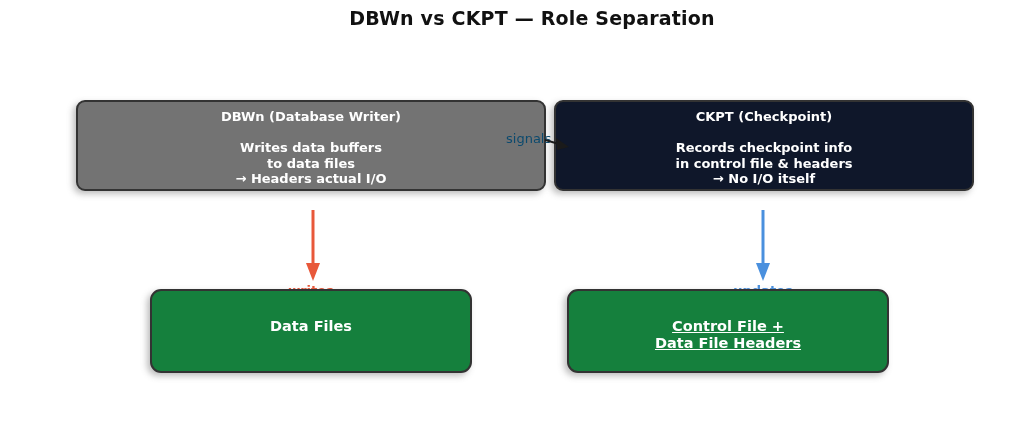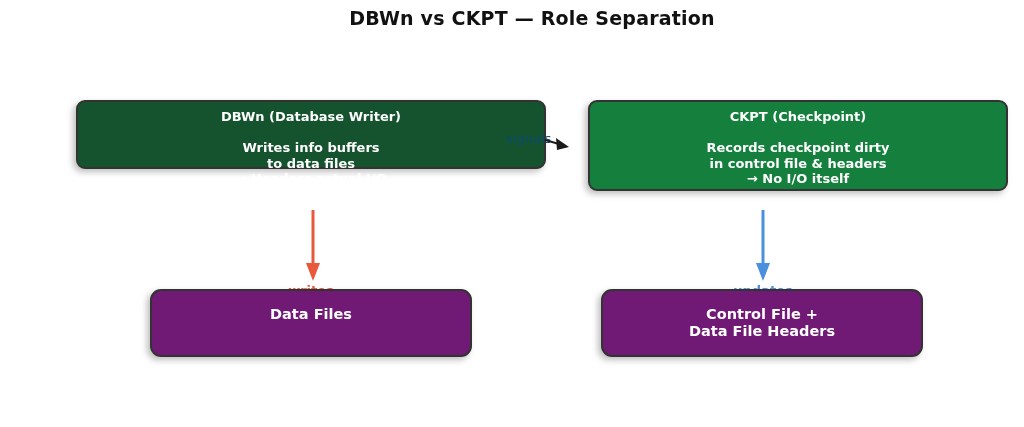--- a/index.html
+++ b/index.html
@@ -9,28 +9,28 @@
   }
   .title{
     position:absolute;top:7px;left:4px;width:100%;text-align:center;
     font-size:19px;font-weight:bold;color:#111111;letter-spacing:.2px;padding-left:16px;
   }
   .node{
     position:absolute;box-sizing:border-box;border:2px solid #333333;border-radius:9px;
     color:#ffffff;text-align:center;font-weight:bold;z-index:3;
     box-shadow:-3px 3px 6px rgba(110,110,110,0.45);
   }
-  .node-dbwn{left:76px;top:100px;width:470px;height:69px;background:#14532d;}
-  .node-ckpt{left:554px;top:100px;width:420px;height:91px;background:#15803d;margin-left:34px;}
+  .node-dbwn{left:76px;top:100px;width:470px;height:91px;background:#737373;}
+  .node-ckpt{left:554px;top:100px;width:420px;height:91px;background:#0f172a;}
   .node-title{margin-top:7px;font-size:13px;}
   .node-body{margin-top:16px;font-size:13px;line-height:15.5px;}
-  .node-target{top:289px;width:322px;height:68px;background:#701a75;border-radius:11px;padding-top:15px;
+  .node-target{top:289px;width:322px;height:84px;background:#15803d;border-radius:11px;padding-top:27px;
     font-size:14.5px;line-height:17px;}
   .node-datafiles{left:150px;}
-  .node-controlfile{left:601px;}
+  .node-controlfile{left:567px;text-decoration:underline;}
   .edge-label{
     position:absolute;font-size:13px;font-weight:bold;text-align:center;width:100px;z-index:2;
   }
   .edge-label-writes{left:261px;top:283px;color:#e8583a;}
   .edge-label-updates{left:713px;top:283px;color:#4a90de;}
   .edge-label-signals{
     position:absolute;left:506px;top:131px;font-size:13px;font-weight:normal;color:#0c4a6e;z-index:4;
   }
   .arrow-svg{position:absolute;z-index:1;}
   .signals-arrow-svg{position:absolute;left:545px;top:135px;z-index:4;}
@@ -51,30 +51,30 @@
   </svg>
 
   <svg class="arrow-svg" style="left:753px;top:209px;" width="20" height="73" viewBox="0 0 20 73">
     <line x1="10" y1="1" x2="10" y2="56" stroke-width="3" stroke="#4a90de"></line>
     <polygon points="10,72 3,54 17,54" fill="#4a90de"></polygon>
   </svg>
 
   <div class="node node-dbwn">
     <div class="node-title">DBWn (Database Writer)</div>
     <div class="node-body">
-      <div>Writes info buffers</div>
+      <div>Writes data buffers</div>
       <div>to data files</div>
       <div>→ Headers actual I/O</div>
     </div>
   </div>
 
   <div class="node node-ckpt">
     <div class="node-title">CKPT (Checkpoint)</div>
     <div class="node-body">
-      <div>Records checkpoint dirty</div>
+      <div>Records checkpoint info</div>
       <div>in control file &amp; headers</div>
       <div>→ No I/O itself</div>
     </div>
   </div>
 
   <div class="edge-label-signals">signals</div>
   <svg class="signals-arrow-svg" width="26" height="18" viewBox="0 0 26 18">
     <line x1="0" y1="5" x2="14" y2="9" stroke-width="2" stroke="#1a1a1a"></line>
     <polygon points="24,12 11,3 12,15" fill="#1a1a1a"></polygon>
   </svg>

